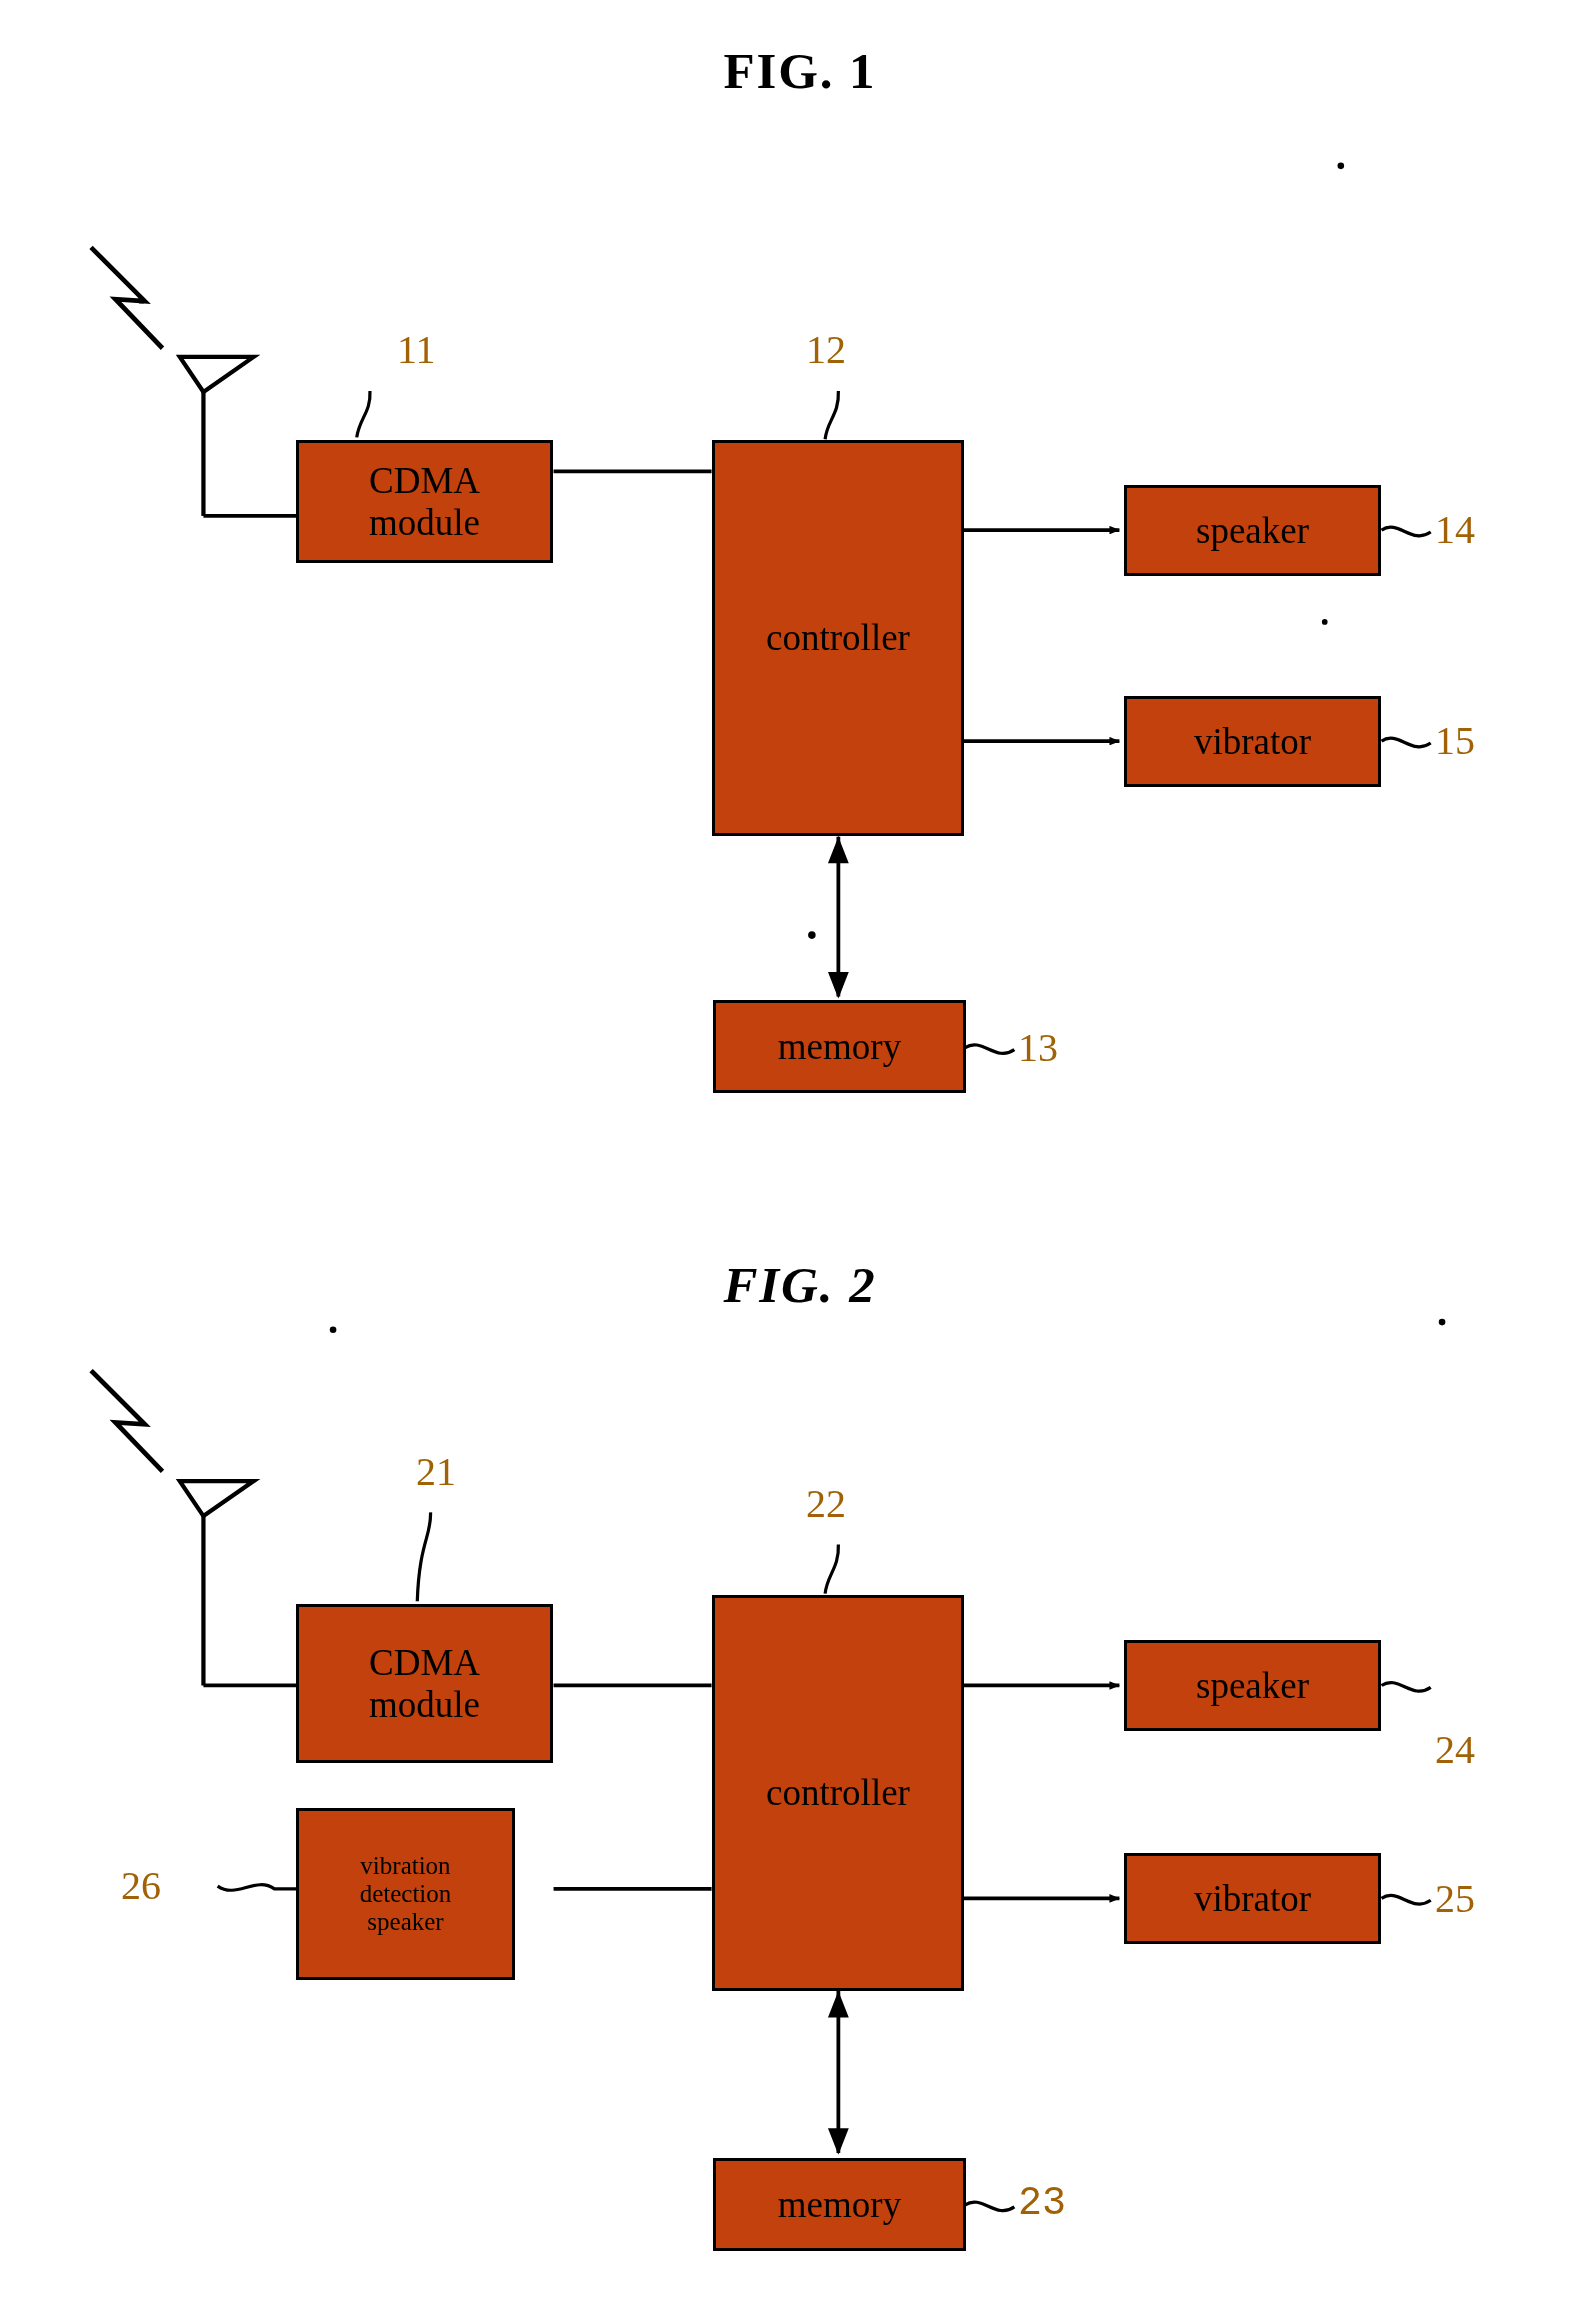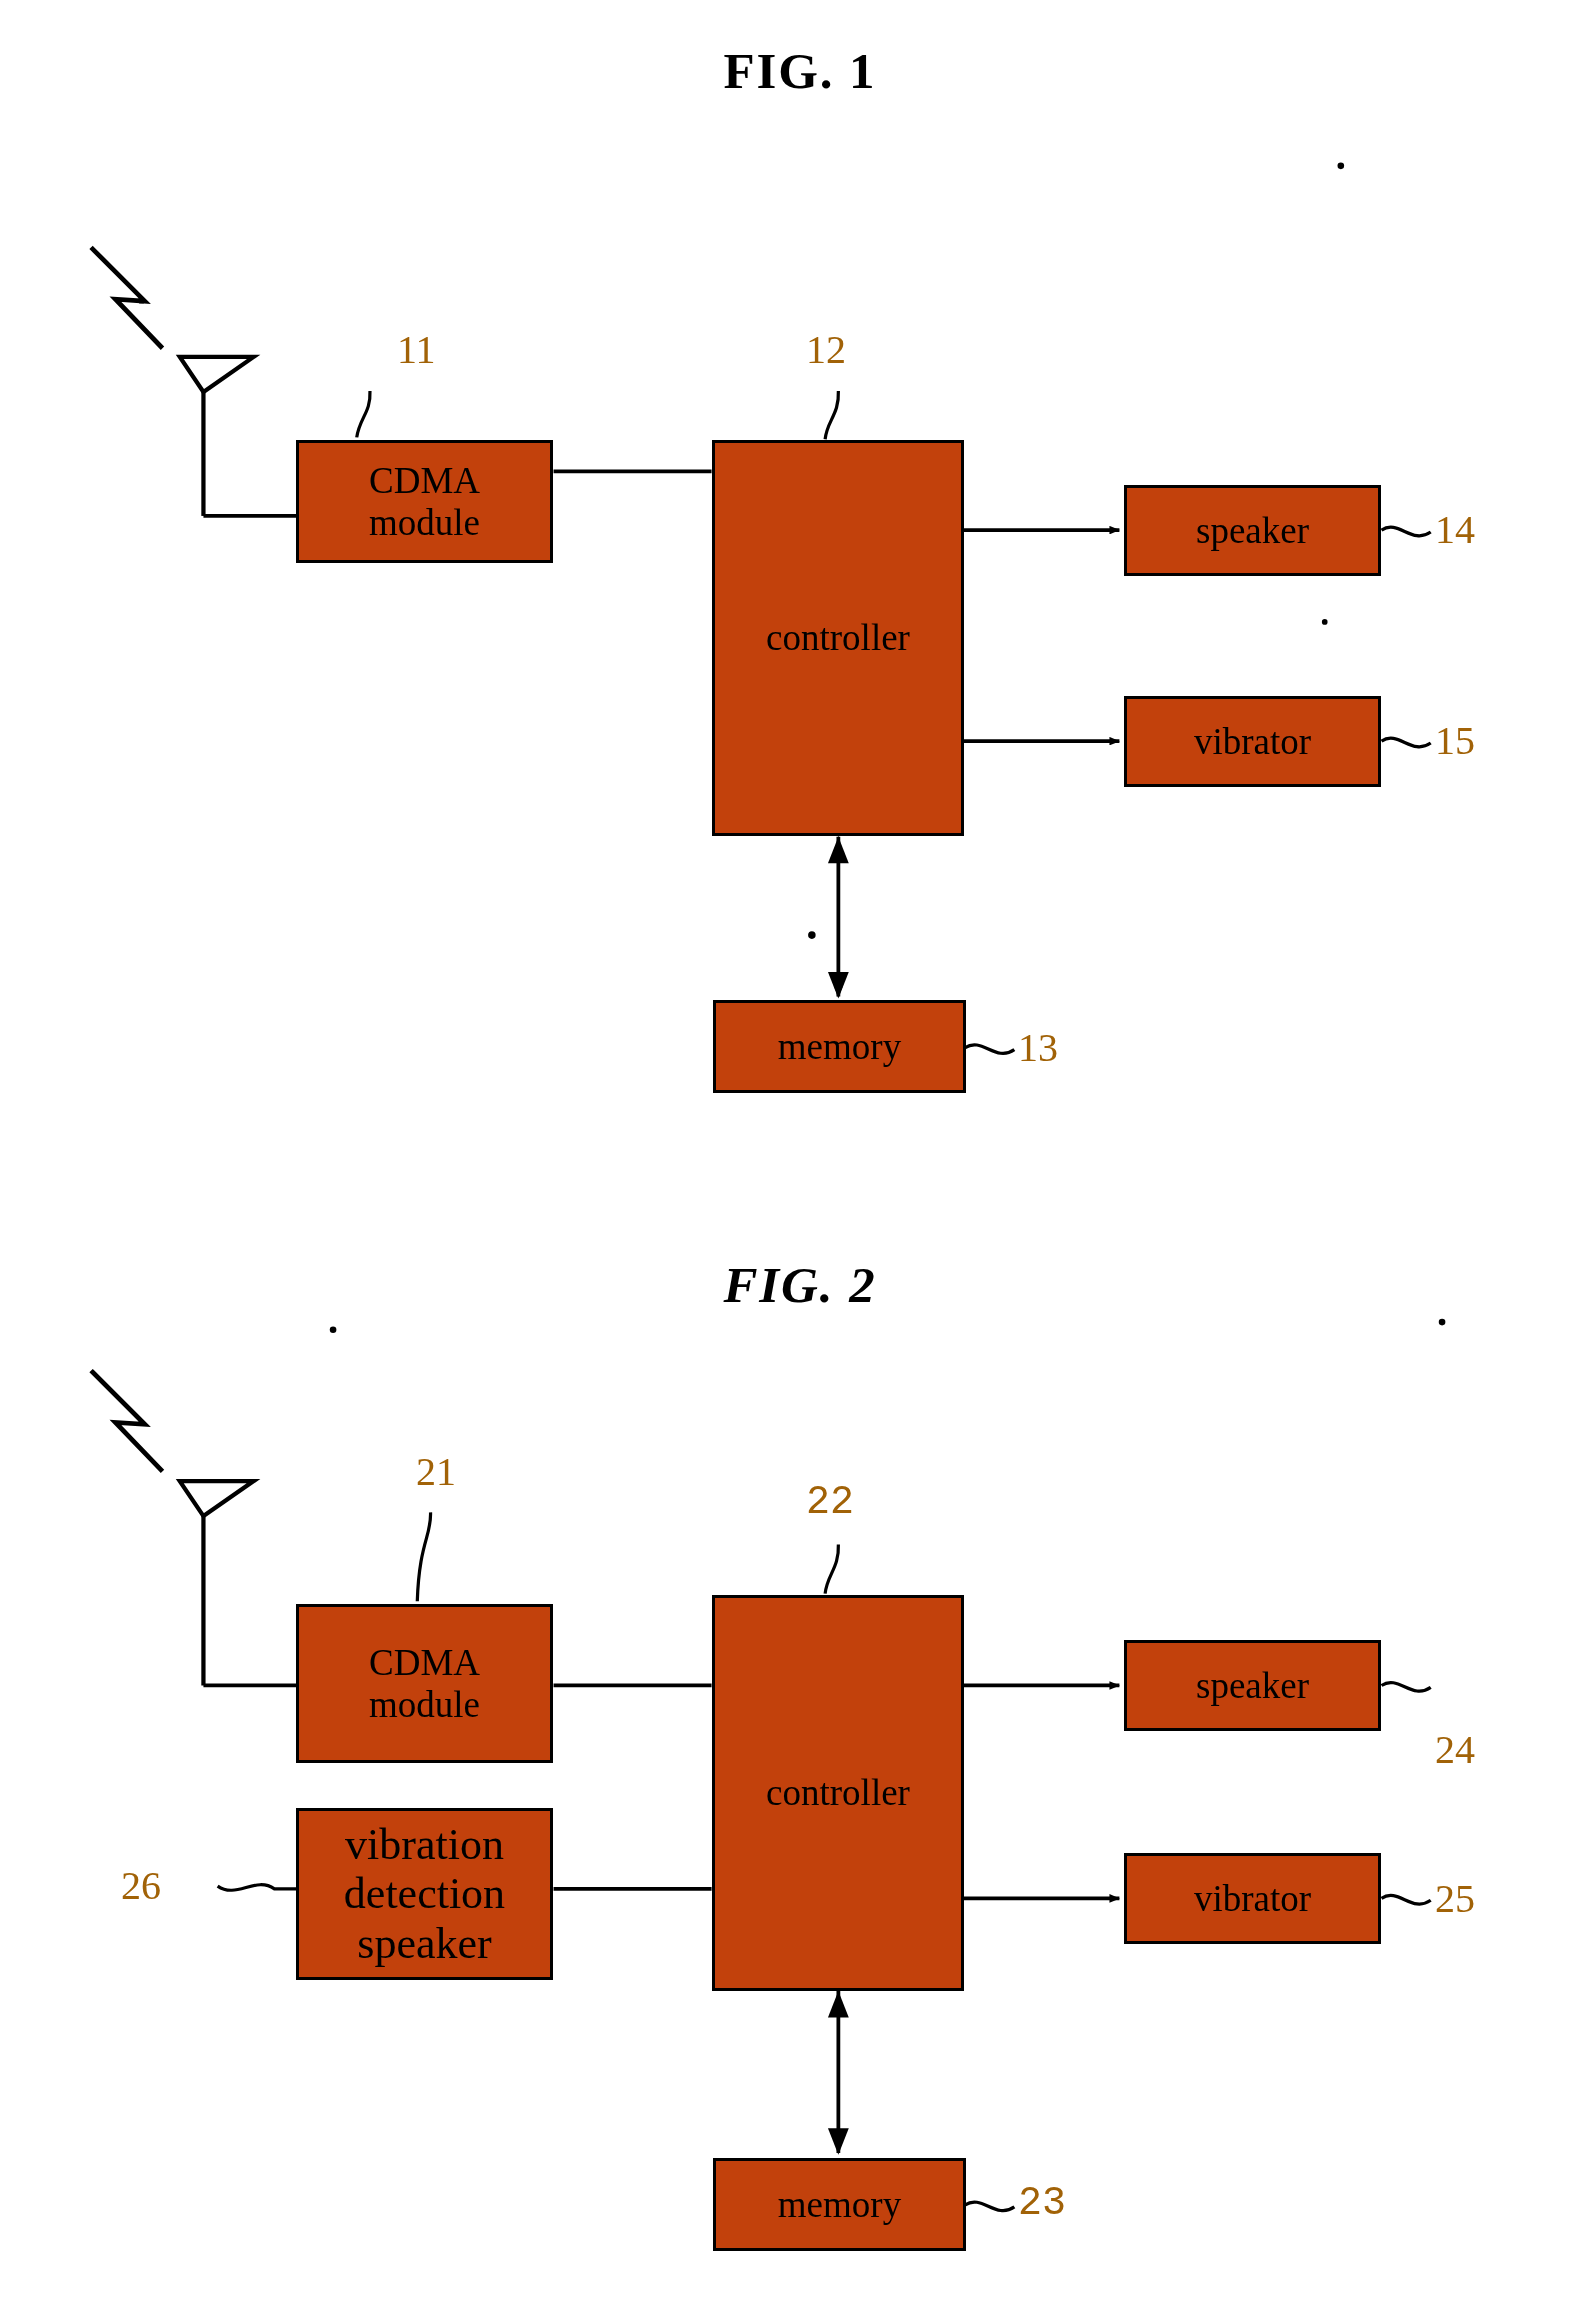--- a/index.html
+++ b/index.html
@@ -172,21 +172,21 @@
 
   <div class="fig-title" style="left:0; top:1256px; width:1584px;font-style:italic;">FIG. 2</div>
 
   <div class="box" style="left:296px; top:1604px; width:257px; height:159px;">
     <div>
       <span class="box-label">CDMA</span>
       <span class="box-label">module</span>
     </div>
   </div>
 
-  <div class="box" style="left:296px; top:1808px; width:257px; height:172px; font-size:44px;">
+  <div class="box" style="left:296px; top:1808px; width:219px; height:172px; font-size:25px;">
     <div>
       <span class="box-label">vibration</span>
       <span class="box-label">detection</span>
       <span class="box-label">speaker</span>
     </div>
   </div>
 
   <div class="box" style="left:712px; top:1595px; width:252px; height:396px;">
     <span class="box-label">controller</span>
   </div>
@@ -197,20 +197,20 @@
 
   <div class="box" style="left:1124px; top:1853px; width:257px; height:91px;">
     <span class="box-label">vibrator</span>
   </div>
 
   <div class="box" style="left:713px; top:2158px; width:253px; height:93px;">
     <span class="box-label">memory</span>
   </div>
 
   <div class="ref" style="left:397px; top:1448px;margin-left:19px;">21</div>
-  <div class="ref" style="left:806px; top:1480px;font-family:Liberation Mono, monospace;">22</div>
+  <div class="ref" style="left:806px; top:1480px;">22</div>
   <div class="ref" style="left:121px; top:1862px;">26</div>
   <div class="ref" style="left:1435px; top:1726px;">24</div>
   <div class="ref" style="left:1435px; top:1875px;">25</div>
   <div class="ref" style="left:1018px; top:2181px;font-family:Liberation Mono, monospace;">23</div>
 
 </div>
 
 
 </body></html>

